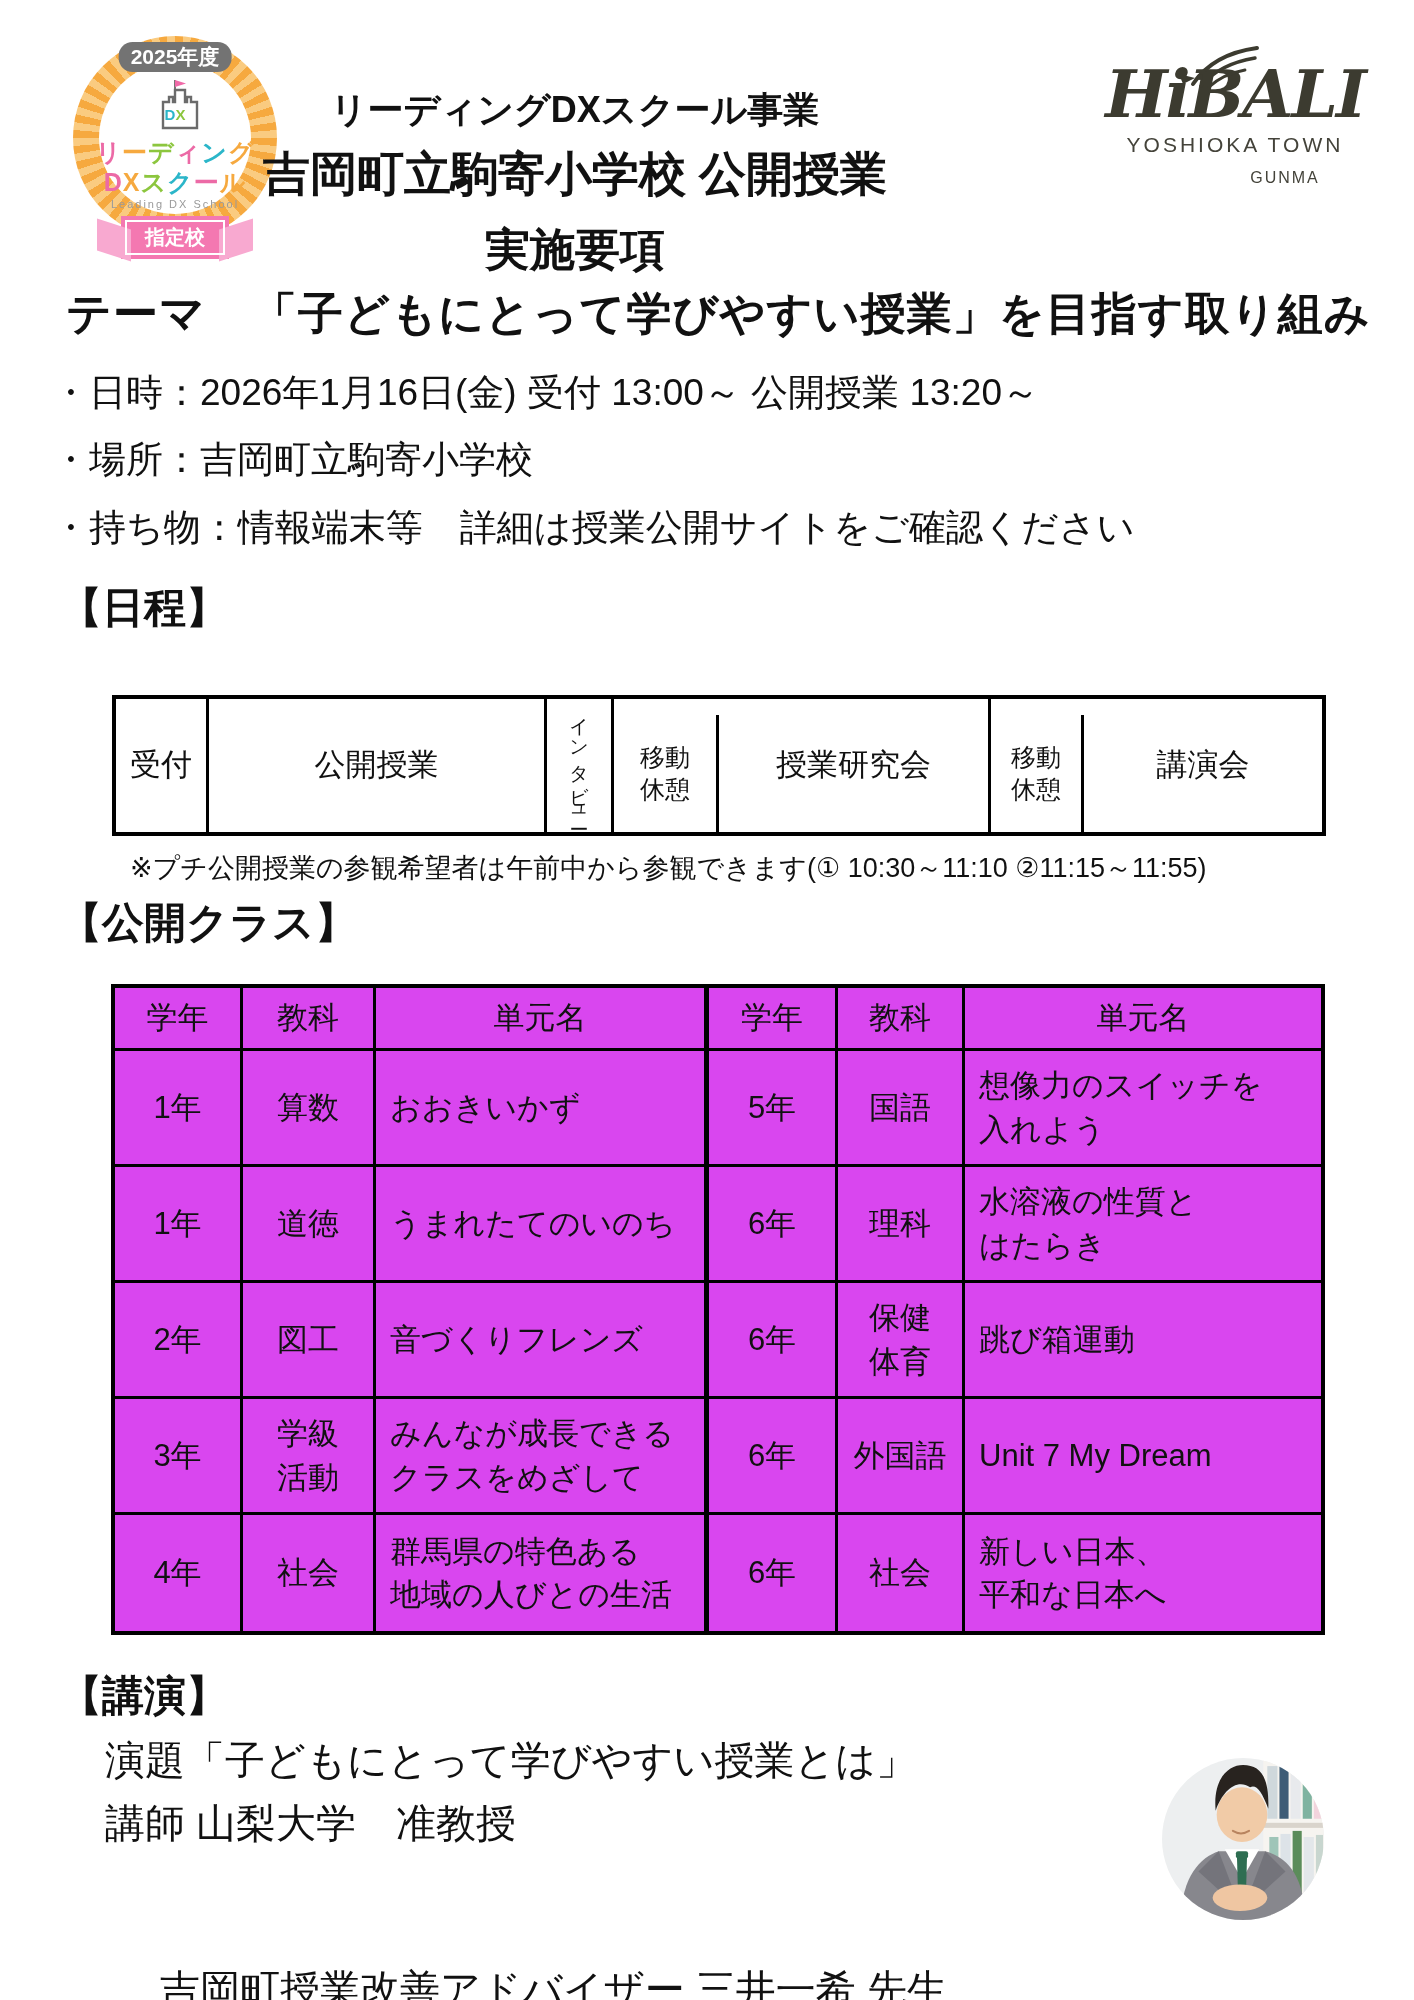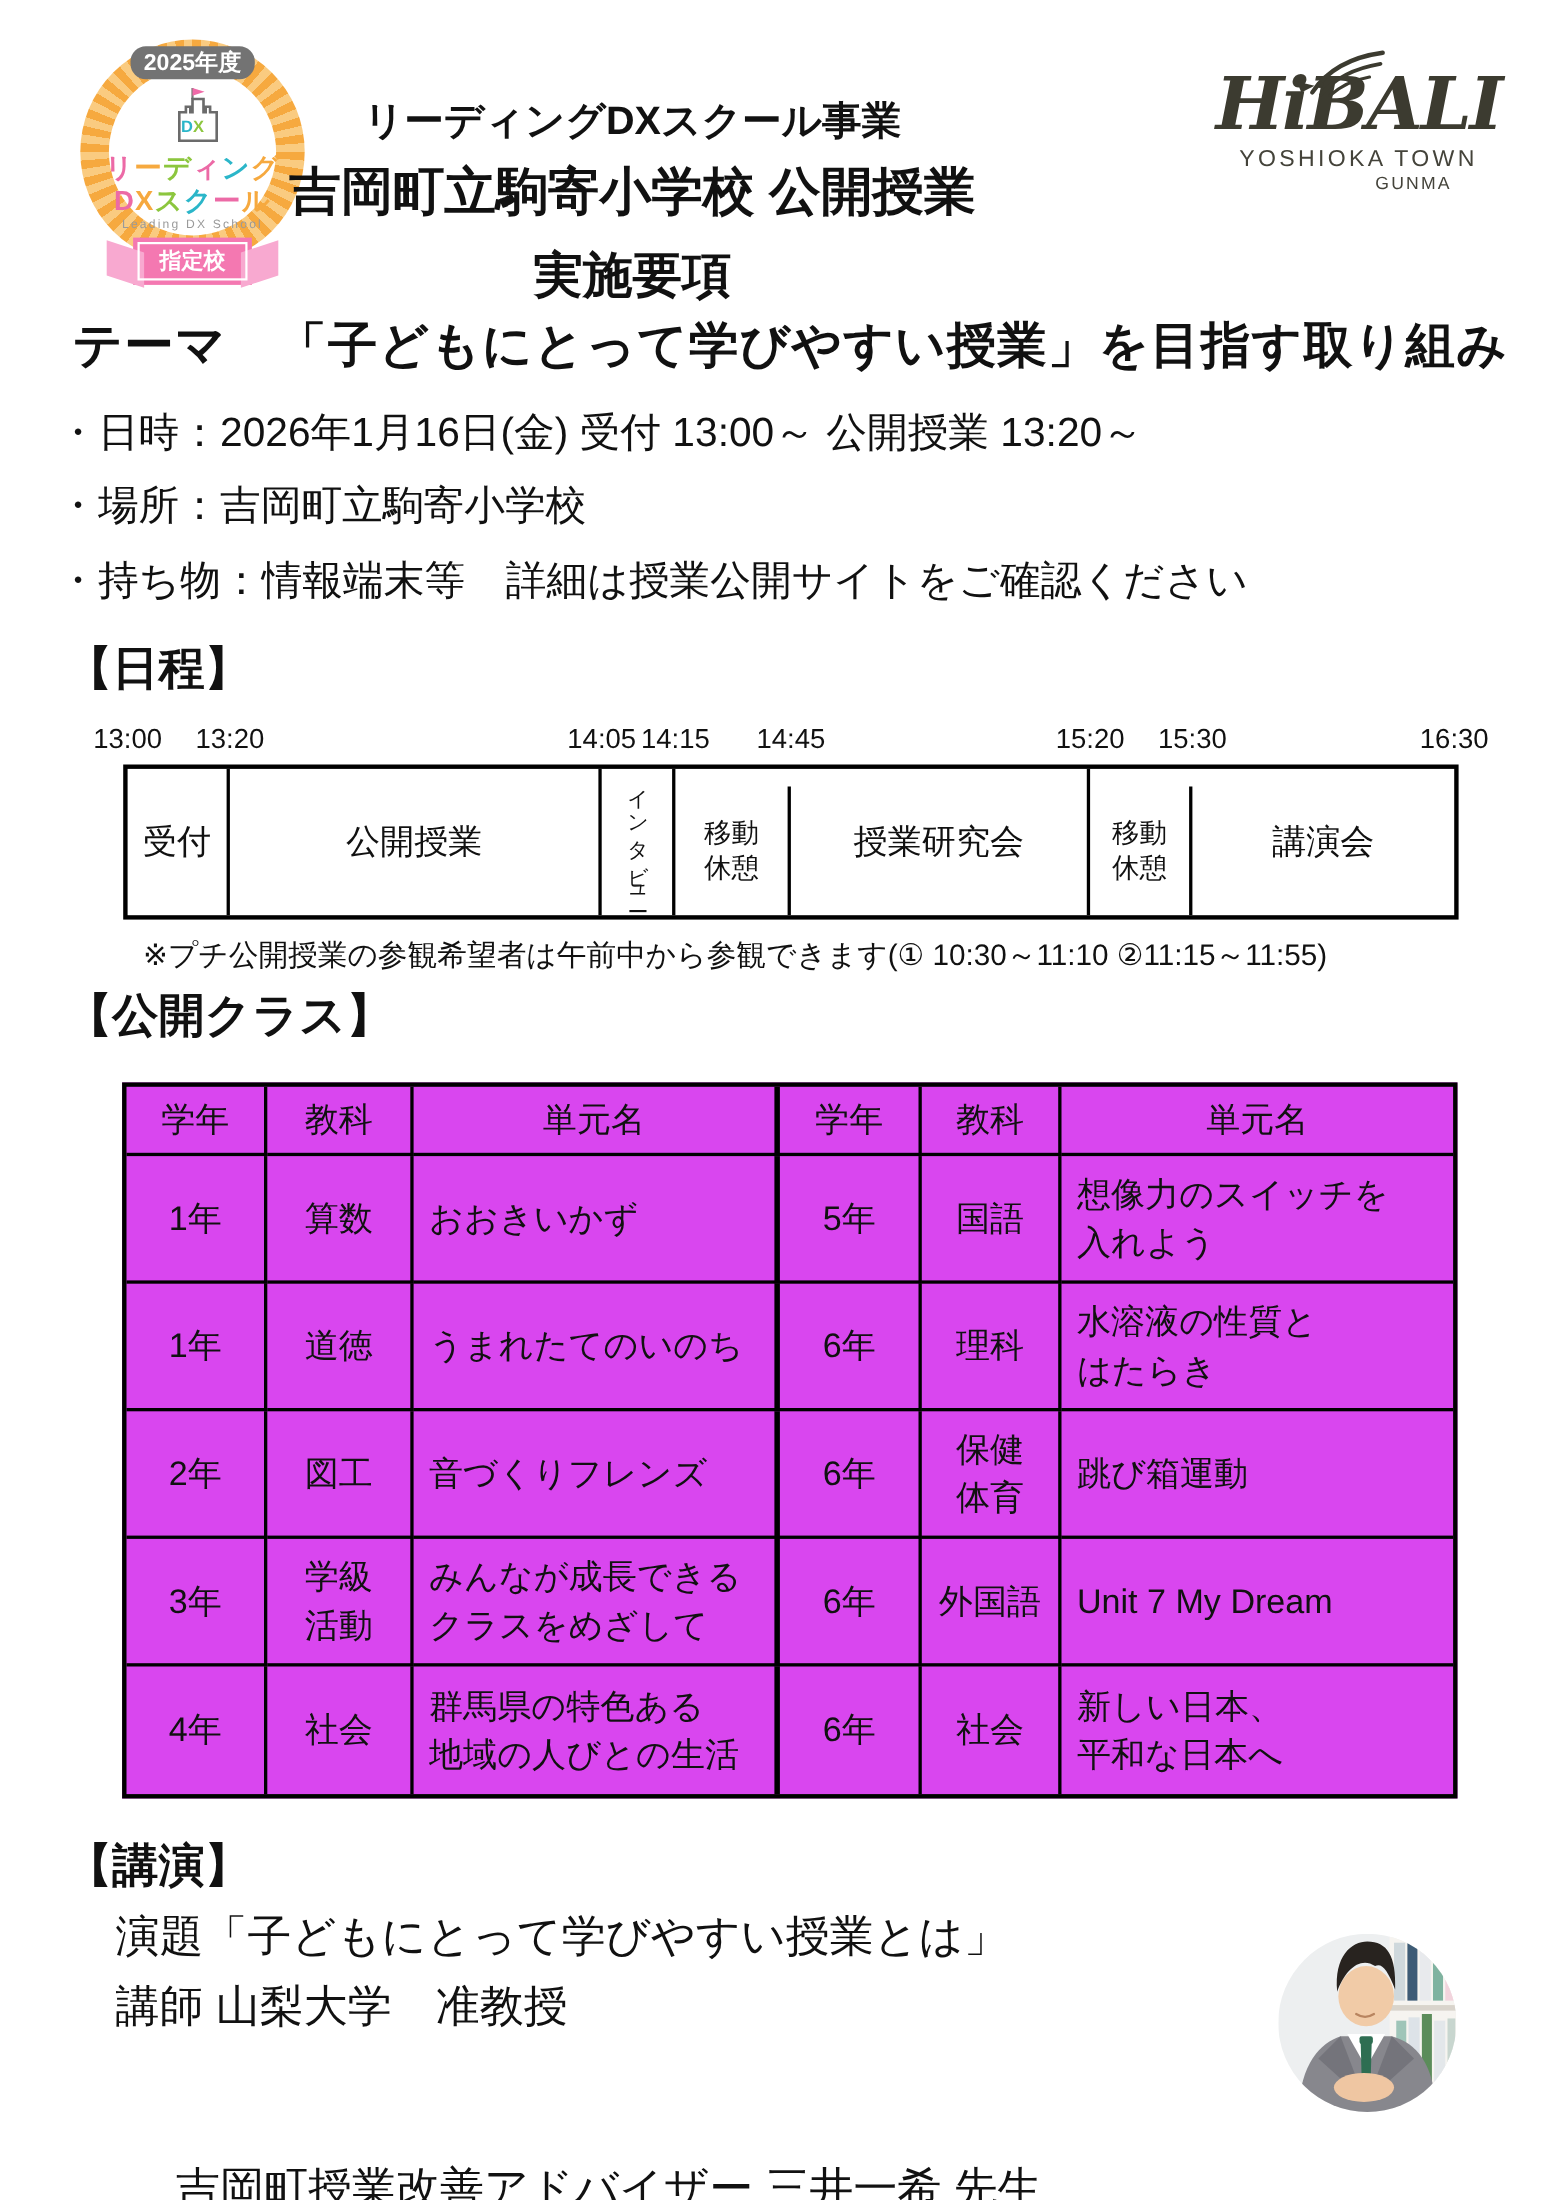--- a/index.html
+++ b/index.html
@@ -39,21 +39,21 @@
 
   
   .town-logo { position:absolute; left:1100px; top:58px; width:270px; text-align:center; color:#3C3B30; }
   .hibali-wrap { position:relative; display:inline-block; }
   .bird-crest { position:absolute; left:74px; top:-14px; }
   .hibali-text {
     font-family:"DejaVu Serif","Liberation Serif",serif; font-style:italic; font-weight:700;
     font-size:66px; letter-spacing:-2px; line-height:1.1;
   }
   .town-name { font-size:21px; letter-spacing:3px; margin-top:2px; color:#44433A; }
-  .pref-name { font-size:16px; letter-spacing:2px; margin-top:2px; margin-left:100px; color:#44433A; }
+  .pref-name { font-size:16px; letter-spacing:2px; margin-top:12px; margin-left:100px; color:#44433A; }
 
   
   .theme-line { position:absolute; left:66px; top:284px; width:1320px; font-size:45px; font-weight:800; letter-spacing:1px; white-space:nowrap; }
   .detail-line { position:absolute; left:52px; font-size:37px; white-space:nowrap; }
   .detail-0 { top:368px; } .detail-1 { top:435px; } .detail-2 { top:503px;text-align:center; }
 
   
   .section-heading { position:absolute; left:60px; font-size:42px; font-weight:800; }
   .h-schedule { top:580px; } .h-classes { top:895px; } .h-lecture { top:1668px; }
 
@@ -151,30 +151,20 @@
   </div>
 
   <div class="theme-line">テーマ　「子どもにとって学びやすい授業」を目指す取り組み</div>
 
   <div class="detail-line detail-0">・日時：2026年1月16日(金) 受付 13:00～ 公開授業 13:20～</div>
   <div class="detail-line detail-1">・場所：吉岡町立駒寄小学校</div>
   <div class="detail-line detail-2">・持ち物：情報端末等　詳細は授業公開サイトをご確認ください</div>
 
   <div class="section-heading h-schedule">【日程】</div>
 
-  <div class="timeline-labels">
-    <span class="time-label" style="left:0px">13:00</span>
-    <span class="time-label" style="left:93px">13:20</span>
-    <span class="time-label" style="left:431px">14:05</span>
-    <span class="time-label" style="left:498px">14:15</span>
-    <span class="time-label" style="left:603px">14:45</span>
-    <span class="time-label" style="left:875px">15:20</span>
-    <span class="time-label" style="left:968px">15:30</span>
-    <span class="time-label" style="left:1206px">16:30</span>
-  </div>
 
   <div class="schedule-table">
     <div class="s-cell sw0">受付</div>
     <div class="s-cell sw1">公開授業</div>
     <div class="s-cell sw2 vertical">インタビュー</div>
     <div class="s-cell sw3 small">移動
 休憩</div>
     <div class="s-cell sw4">授業研究会</div>
     <div class="s-cell sw5 small">移動
 休憩</div>

